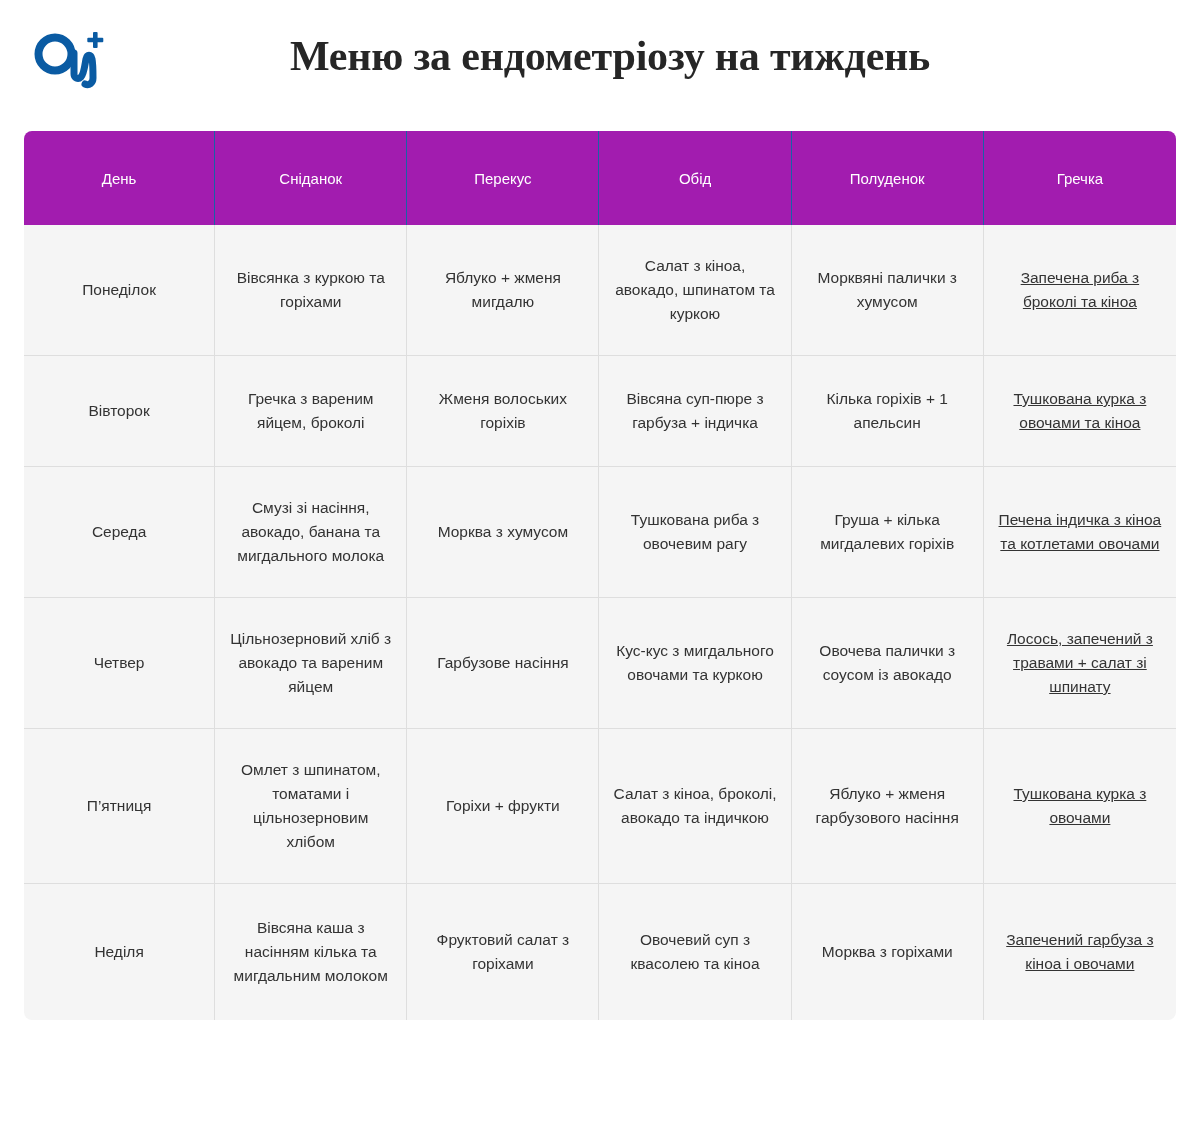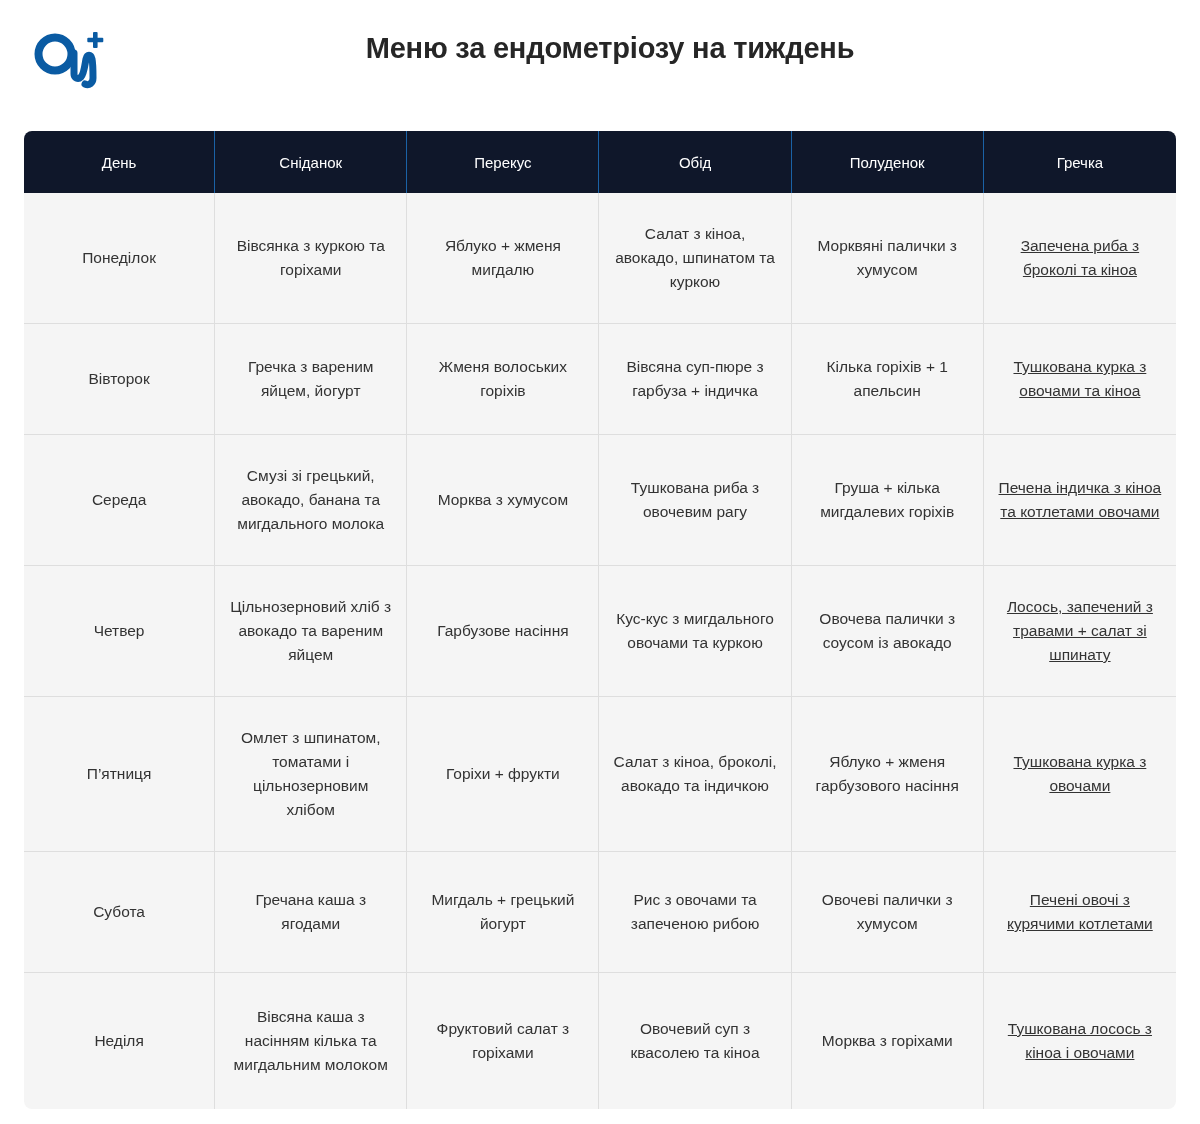--- a/index.html
+++ b/index.html
@@ -36,52 +36,53 @@
     height: 62px;
   }
   .logo svg { display: block; }
 
   .page-title {
     position: absolute;
     left: 0;
     right: 0;
     top: 32px;
     text-align: center;
-    font-size: 29px;
+    font-size: 42px;
     font-weight: bold;
     color: #262626;
     letter-spacing: -0.2px;
     padding-left: 20px;
+    font-family: Liberation Serif, serif;
   }
 
   
   .table-wrap {
     position: absolute;
     left: 24px;
     top: 131px;
     width: 1152px;
   }
 
   table.menu-table {
     width: 1152px;
     border-collapse: separate;
     border-spacing: 0;
     table-layout: fixed;
   }
 
   table.menu-table thead th {
-    background: #0f172a;
+    background: #a21caf;
     color: #ffffff;
     font-size: 15px;
     font-weight: normal;
     height: 62px;
     vertical-align: middle;
     text-align: center;
     border-right: 1px solid #1a62a6;
-    padding: 0 6px;
+    padding: 16px 6px;
   }
   table.menu-table thead th:last-child { border-right: none; }
   table.menu-table thead th:first-child { border-top-left-radius: 8px; }
   table.menu-table thead th:last-child  { border-top-right-radius: 8px; }
 
   table.menu-table tbody td {
     background: #f5f5f5;
     color: #333333;
     font-size: 15.5px;
     line-height: 24px;
@@ -157,30 +158,30 @@
           <td>Понеділок</td>
           <td>Вівсянка з куркою та горіхами</td>
           <td>Яблуко + жменя мигдалю</td>
           <td>Салат з кіноа, авокадо, шпинатом та куркою</td>
           <td>Морквяні палички з хумусом</td>
           <td>Запечена риба з броколі та кіноа</td>
         </tr>
 
         <tr class="r1">
           <td>Вівторок</td>
-          <td>Гречка з вареним яйцем, йогурт</td>
+          <td>Гречка з вареним яйцем, броколі</td>
           <td>Жменя волоських горіхів</td>
           <td>Вівсяна суп-пюре з гарбуза + індичка</td>
           <td>Кілька горіхів + 1 апельсин</td>
           <td>Тушкована курка з овочами та кіноа</td>
         </tr>
 
         <tr class="r2">
           <td>Середа</td>
-          <td>Смузі зі грецький, авокадо, банана та мигдального молока</td>
+          <td>Смузі зі насіння, авокадо, банана та мигдального молока</td>
           <td>Морква з хумусом</td>
           <td>Тушкована риба з овочевим рагу</td>
           <td>Груша + кілька мигдалевих горіхів</td>
           <td>Печена індичка з кіноа та котлетами овочами</td>
         </tr>
 
         <tr class="r3">
           <td>Четвер</td>
           <td>Цільнозерновий хліб з авокадо та вареним яйцем</td>
           <td>Гарбузове насіння</td>
@@ -191,35 +192,27 @@
 
         <tr class="r4">
           <td>П’ятниця</td>
           <td>Омлет з шпинатом, томатами і цільнозерновим хлібом</td>
           <td>Горіхи + фрукти</td>
           <td>Салат з кіноа, броколі, авокадо та індичкою</td>
           <td>Яблуко + жменя гарбузового насіння</td>
           <td>Тушкована курка з овочами</td>
         </tr>
 
-        <tr class="r5">
-          <td>Субота</td>
-          <td>Гречана каша з ягодами</td>
-          <td>Мигдаль + грецький йогурт</td>
-          <td>Рис з овочами та запеченою рибою</td>
-          <td>Овочеві палички з хумусом</td>
-          <td>Печені овочі з курячими котлетами</td>
-        </tr>
 
         <tr class="r6">
           <td>Неділя</td>
           <td>Вівсяна каша з насінням кілька та мигдальним молоком</td>
           <td>Фруктовий салат з горіхами</td>
           <td>Овочевий суп з квасолею та кіноа</td>
           <td>Морква з горіхами</td>
-          <td>Тушкована лосось з кіноа і овочами</td>
+          <td>Запечений гарбуза з кіноа і овочами</td>
         </tr>
 
       </tbody>
     </table>
   </div>
 
 </div>
 
 </body></html>

